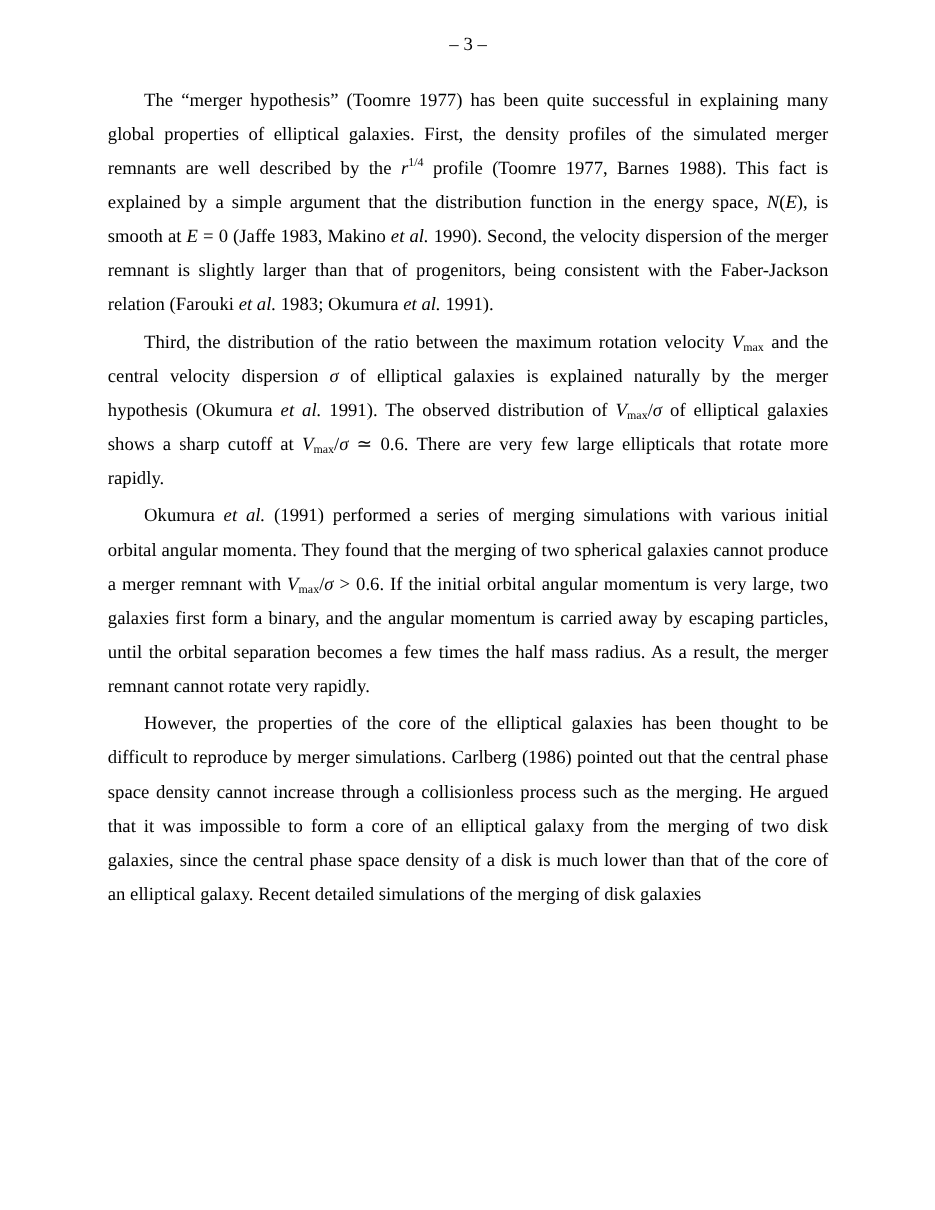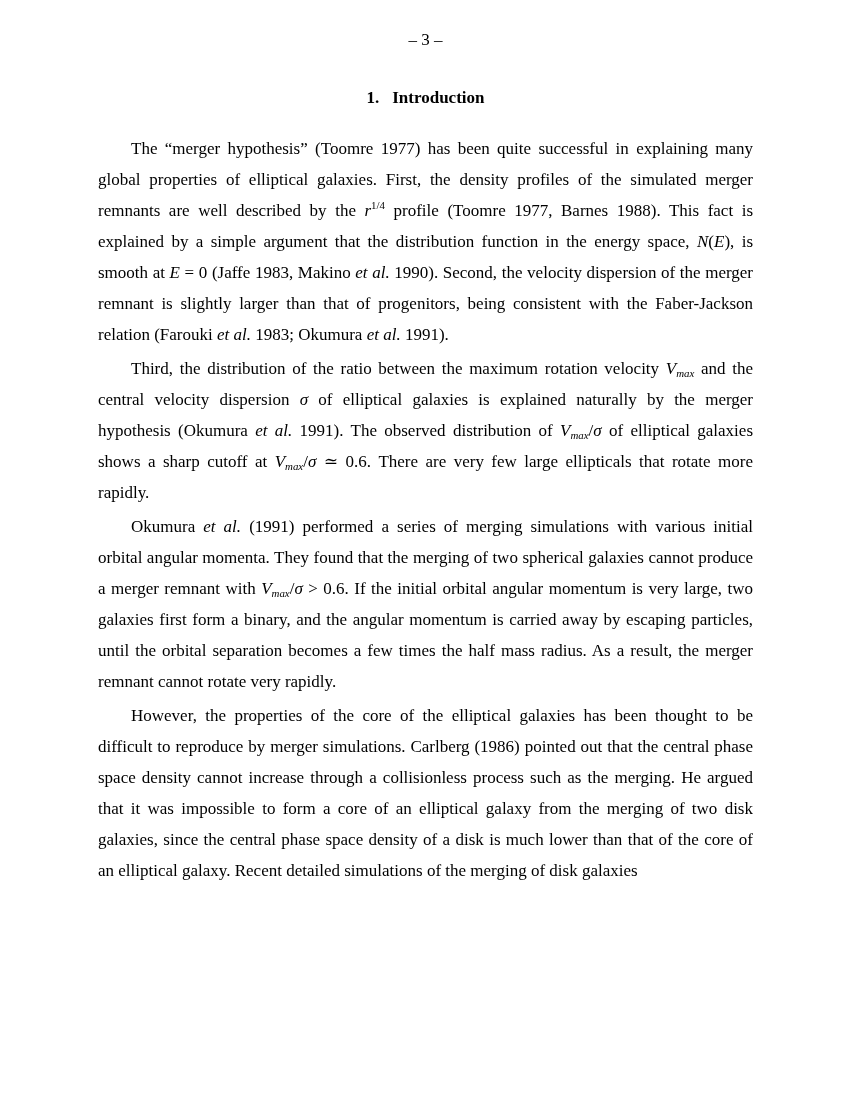--- a/index.html
+++ b/index.html
@@ -49,35 +49,31 @@
     font-size: 64%;
     line-height: 0;
     vertical-align: super;
   }
   .para sub {
     font-size: 64%;
     line-height: 0;
     vertical-align: baseline;
     position: relative;
     top: 0.25em;
-    font-style: italic;
   }
   .para i {
     font-style: italic;
   }
 </style>
 </head>
 <body>
 
 <div class="page">
   <div class="page-number">– 3 –</div>
 
-  <div class="section-heading">
-    <span class="section-number">1.</span><span>Introduction</span>
-  </div>
 
   <div class="body-text">
       <p class="para"><span>The “merger hypothesis” (Toomre 1977) has been quite successful in explaining many global properties of elliptical galaxies. First, the density profiles of the simulated merger remnants are well described by the </span><i>r</i><sup>1/4</sup><span> profile (Toomre 1977, Barnes 1988). This fact is explained by a simple argument that the distribution function in the energy space, </span><i>N</i><span>(</span><i>E</i><span>), is smooth at </span><i>E</i><span> = 0 (Jaffe 1983, Makino </span><i>et al.</i><span> 1990). Second, the velocity dispersion of the merger remnant is slightly larger than that of progenitors, being consistent with the Faber-Jackson relation (Farouki </span><i>et al.</i><span> 1983; Okumura </span><i>et al.</i><span> 1991).</span></p>
       <p class="para"><span>Third, the distribution of the ratio between the maximum rotation velocity </span><i>V</i><sub>max</sub><span> and the central velocity dispersion </span><i>σ</i><span> of elliptical galaxies is explained naturally by the merger hypothesis (Okumura </span><i>et al.</i><span> 1991). The observed distribution of </span><i>V</i><sub>max</sub><span>/</span><i>σ</i><span> of elliptical galaxies shows a sharp cutoff at </span><i>V</i><sub>max</sub><span>/</span><i>σ</i><span> ≃ 0.6. There are very few large ellipticals that rotate more rapidly.</span></p>
       <p class="para"><span>Okumura </span><i>et al.</i><span> (1991) performed a series of merging simulations with various initial orbital angular momenta. They found that the merging of two spherical galaxies cannot produce a merger remnant with </span><i>V</i><sub>max</sub><span>/</span><i>σ</i><span> &gt; 0.6. If the initial orbital angular momentum is very large, two galaxies first form a binary, and the angular momentum is carried away by escaping particles, until the orbital separation becomes a few times the half mass radius. As a result, the merger remnant cannot rotate very rapidly.</span></p>
       <p class="para"><span>However, the properties of the core of the elliptical galaxies has been thought to be difficult to reproduce by merger simulations. Carlberg (1986) pointed out that the central phase space density cannot increase through a collisionless process such as the merging. He argued that it was impossible to form a core of an elliptical galaxy from the merging of two disk galaxies, since the central phase space density of a disk is much lower than that of the core of an elliptical galaxy. Recent detailed simulations of the merging of disk galaxies</span></p>
     </div>
 </div>
 
 </body></html>

